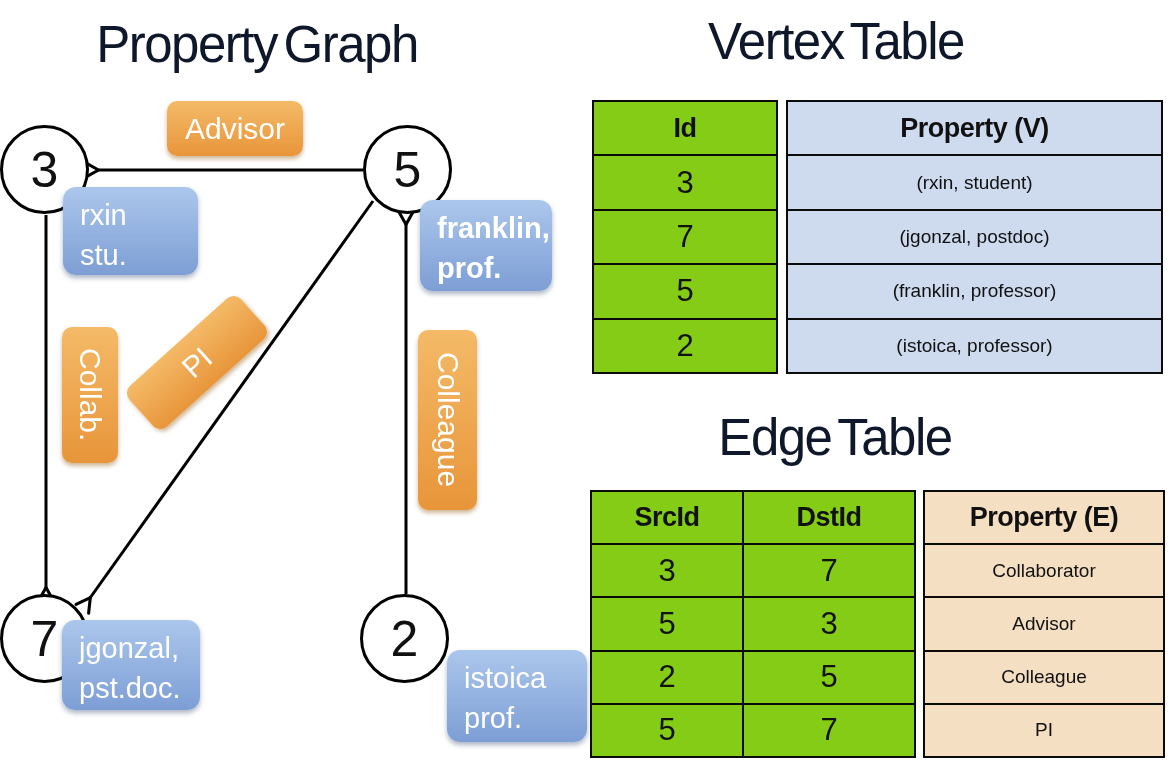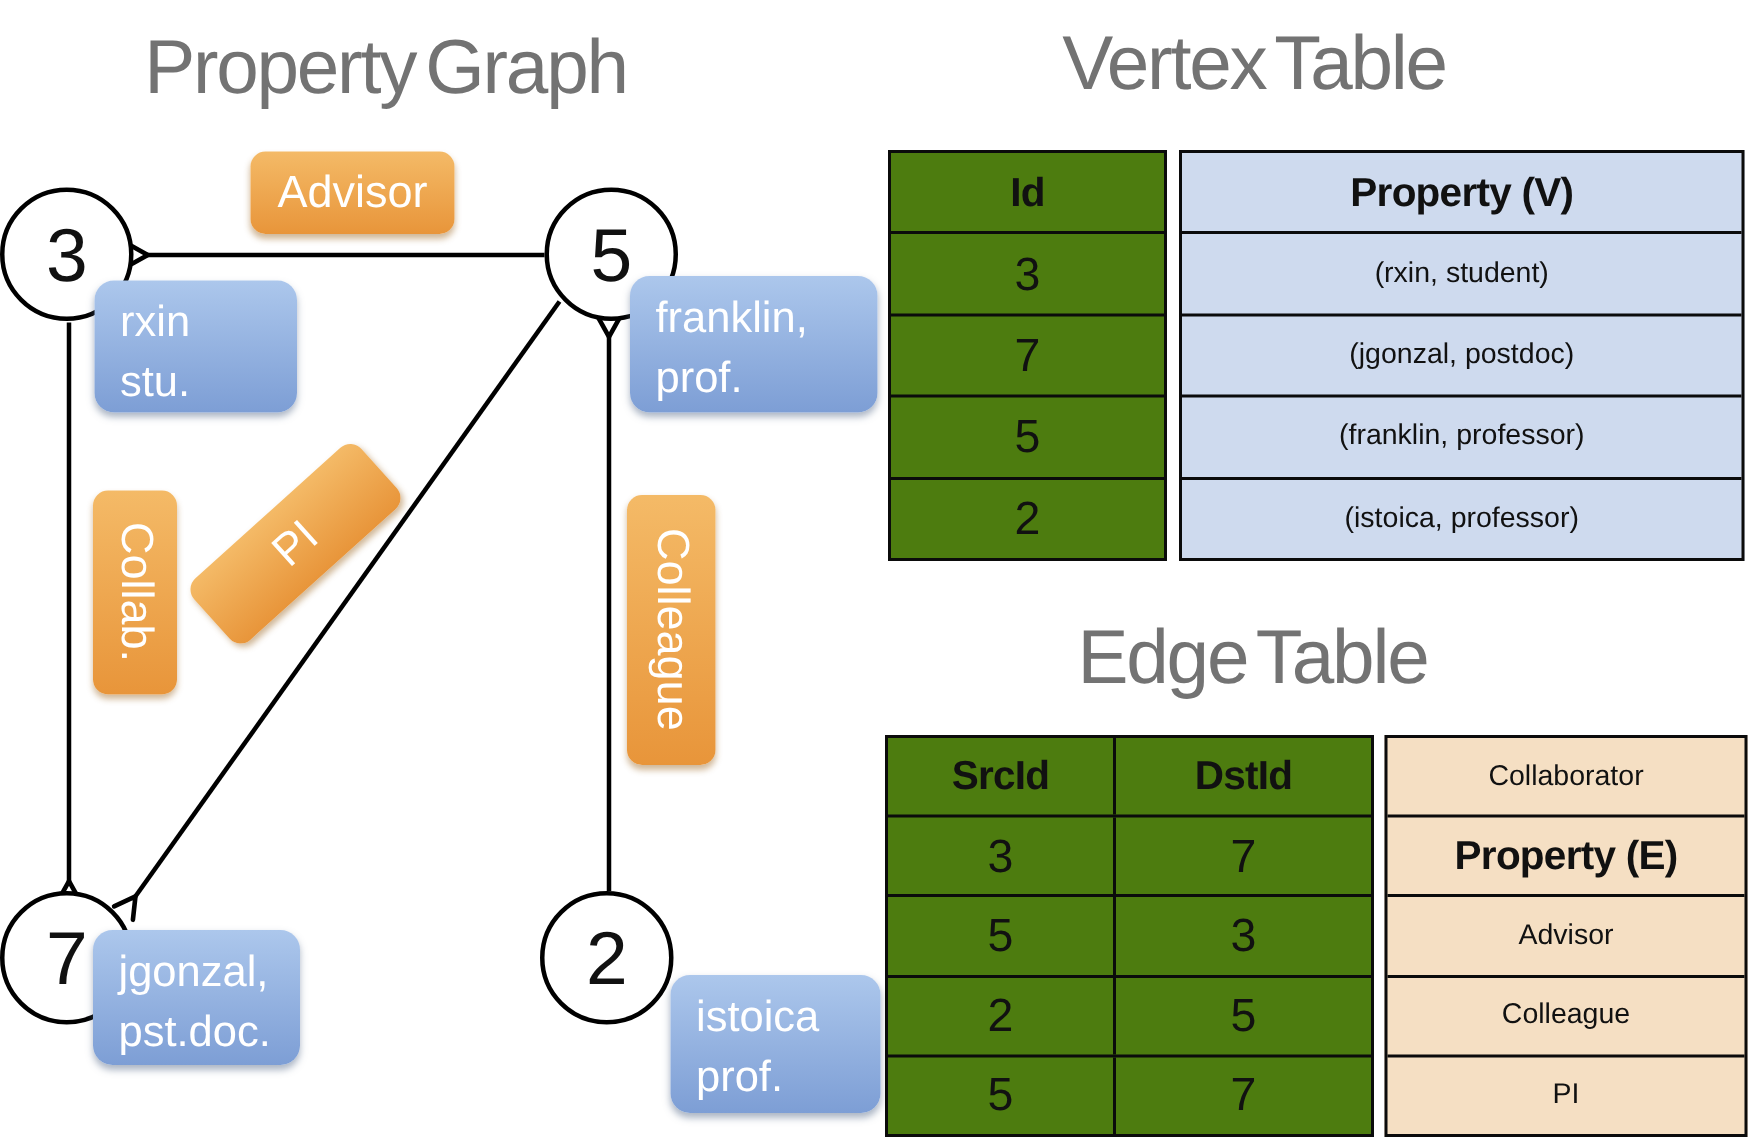--- a/index.html
+++ b/index.html
@@ -3,21 +3,21 @@
 <meta charset="utf-8">
 <style>
   html,body{margin:0;padding:0;background:#fff;}
   .stage{
     position:relative;width:1170px;height:760px;background:#fff;overflow:hidden;
     font-family:"Liberation Sans", sans-serif;color:#111;
   }
   
   .big-title{
     position:absolute;text-align:center;font-size:51px;line-height:58px;
-    color:#737373;letter-spacing:-1.5px;word-spacing:-6px;font-weight:400;
+    color:#0f172a;letter-spacing:-1.5px;word-spacing:-6px;font-weight:400;
   }
   #title-graph{left:0;top:16px;width:514px;}
   #title-vertex{left:586px;top:13px;width:500px;}
   #title-edge{left:585px;top:409px;width:500px;}
 
   
   svg.edges{position:absolute;left:0;top:0;}
 
   
   .node{
@@ -31,40 +31,40 @@
   #node-2{left:360px;top:594px;}
 
   
   .nprop{
     position:absolute;box-sizing:border-box;border-radius:13px;
     background:linear-gradient(180deg,#ACC7EC 0%,#7D9ED5 100%);
     box-shadow:0 3px 5px rgba(90,110,140,.5);
     color:#fff;font-size:29px;line-height:40px;padding:8px 6px 0 17px;
   }
   #nprop-rxin{left:63px;top:187px;width:135px;height:88px;}
-  #nprop-franklin{left:420px;top:184px;width:165px;height:91px;}
+  #nprop-franklin{left:420px;top:200px;width:132px;height:91px;font-weight:bold;}
   #nprop-jgonzal{left:62px;top:620px;width:138px;height:90px;}
   #nprop-istoica{left:418px;top:650px;width:140px;height:92px;margin-left:29px;}
 
   
   .ebadge{
     position:absolute;box-sizing:border-box;border-radius:10px;
     background:linear-gradient(180deg,#F4BA67 0%,#E8953A 100%);
     box-shadow:0 3px 4px rgba(150,95,25,.45);
     color:#fff;font-size:30px;display:flex;align-items:center;justify-content:center;
   }
   #badge-advisor{left:167px;top:101px;width:136px;height:55px;}
   #badge-collab{left:62px;top:327px;width:56px;height:136px;writing-mode:vertical-rl;}
   #badge-colleague{left:418px;top:330px;width:59px;height:180px;writing-mode:vertical-rl;}
   #badge-pi{left:122px;top:335px;width:150px;height:55px;transform:rotate(-42deg);}
 
   
   .tbl-unit{
     position:absolute;box-sizing:border-box;border:2.5px solid #0b0b0b;
-    display:flex;flex-direction:column;background:#4d7c0f;
+    display:flex;flex-direction:column;background:#84cc16;
   }
   .tbl-row{
     flex:1;display:flex;align-items:center;justify-content:center;
     border-top:2.5px solid #0b0b0b;font-size:19px;font-weight:300;color:#111;
   }
   .tbl-row.num{font-size:31px;}
   .tbl-row:first-child{border-top:none;}
   .tbl-row.th{font-weight:bold;font-size:27px;letter-spacing:-0.5px;}
   .row2{display:grid;grid-template-columns:150px 1fr;align-items:stretch;padding:0;}
   .row2 .cell{display:flex;align-items:center;justify-content:center;}
@@ -163,20 +163,20 @@
       <div class="cell">2</div>
       <div class="cell">5</div>
     </div>
     <div class="tbl-row num row2">
       <div class="cell">5</div>
       <div class="cell">7</div>
     </div>
   </div>
 
   <div class="tbl-unit" id="et-prop">
+    <div class="tbl-row th">Property (E)</div>
     <div class="tbl-row">Collaborator</div>
-    <div class="tbl-row th">Property (E)</div>
     <div class="tbl-row">Advisor</div>
     <div class="tbl-row">Colleague</div>
     <div class="tbl-row">PI</div>
   </div>
 
 </div>
 
 </body></html>

